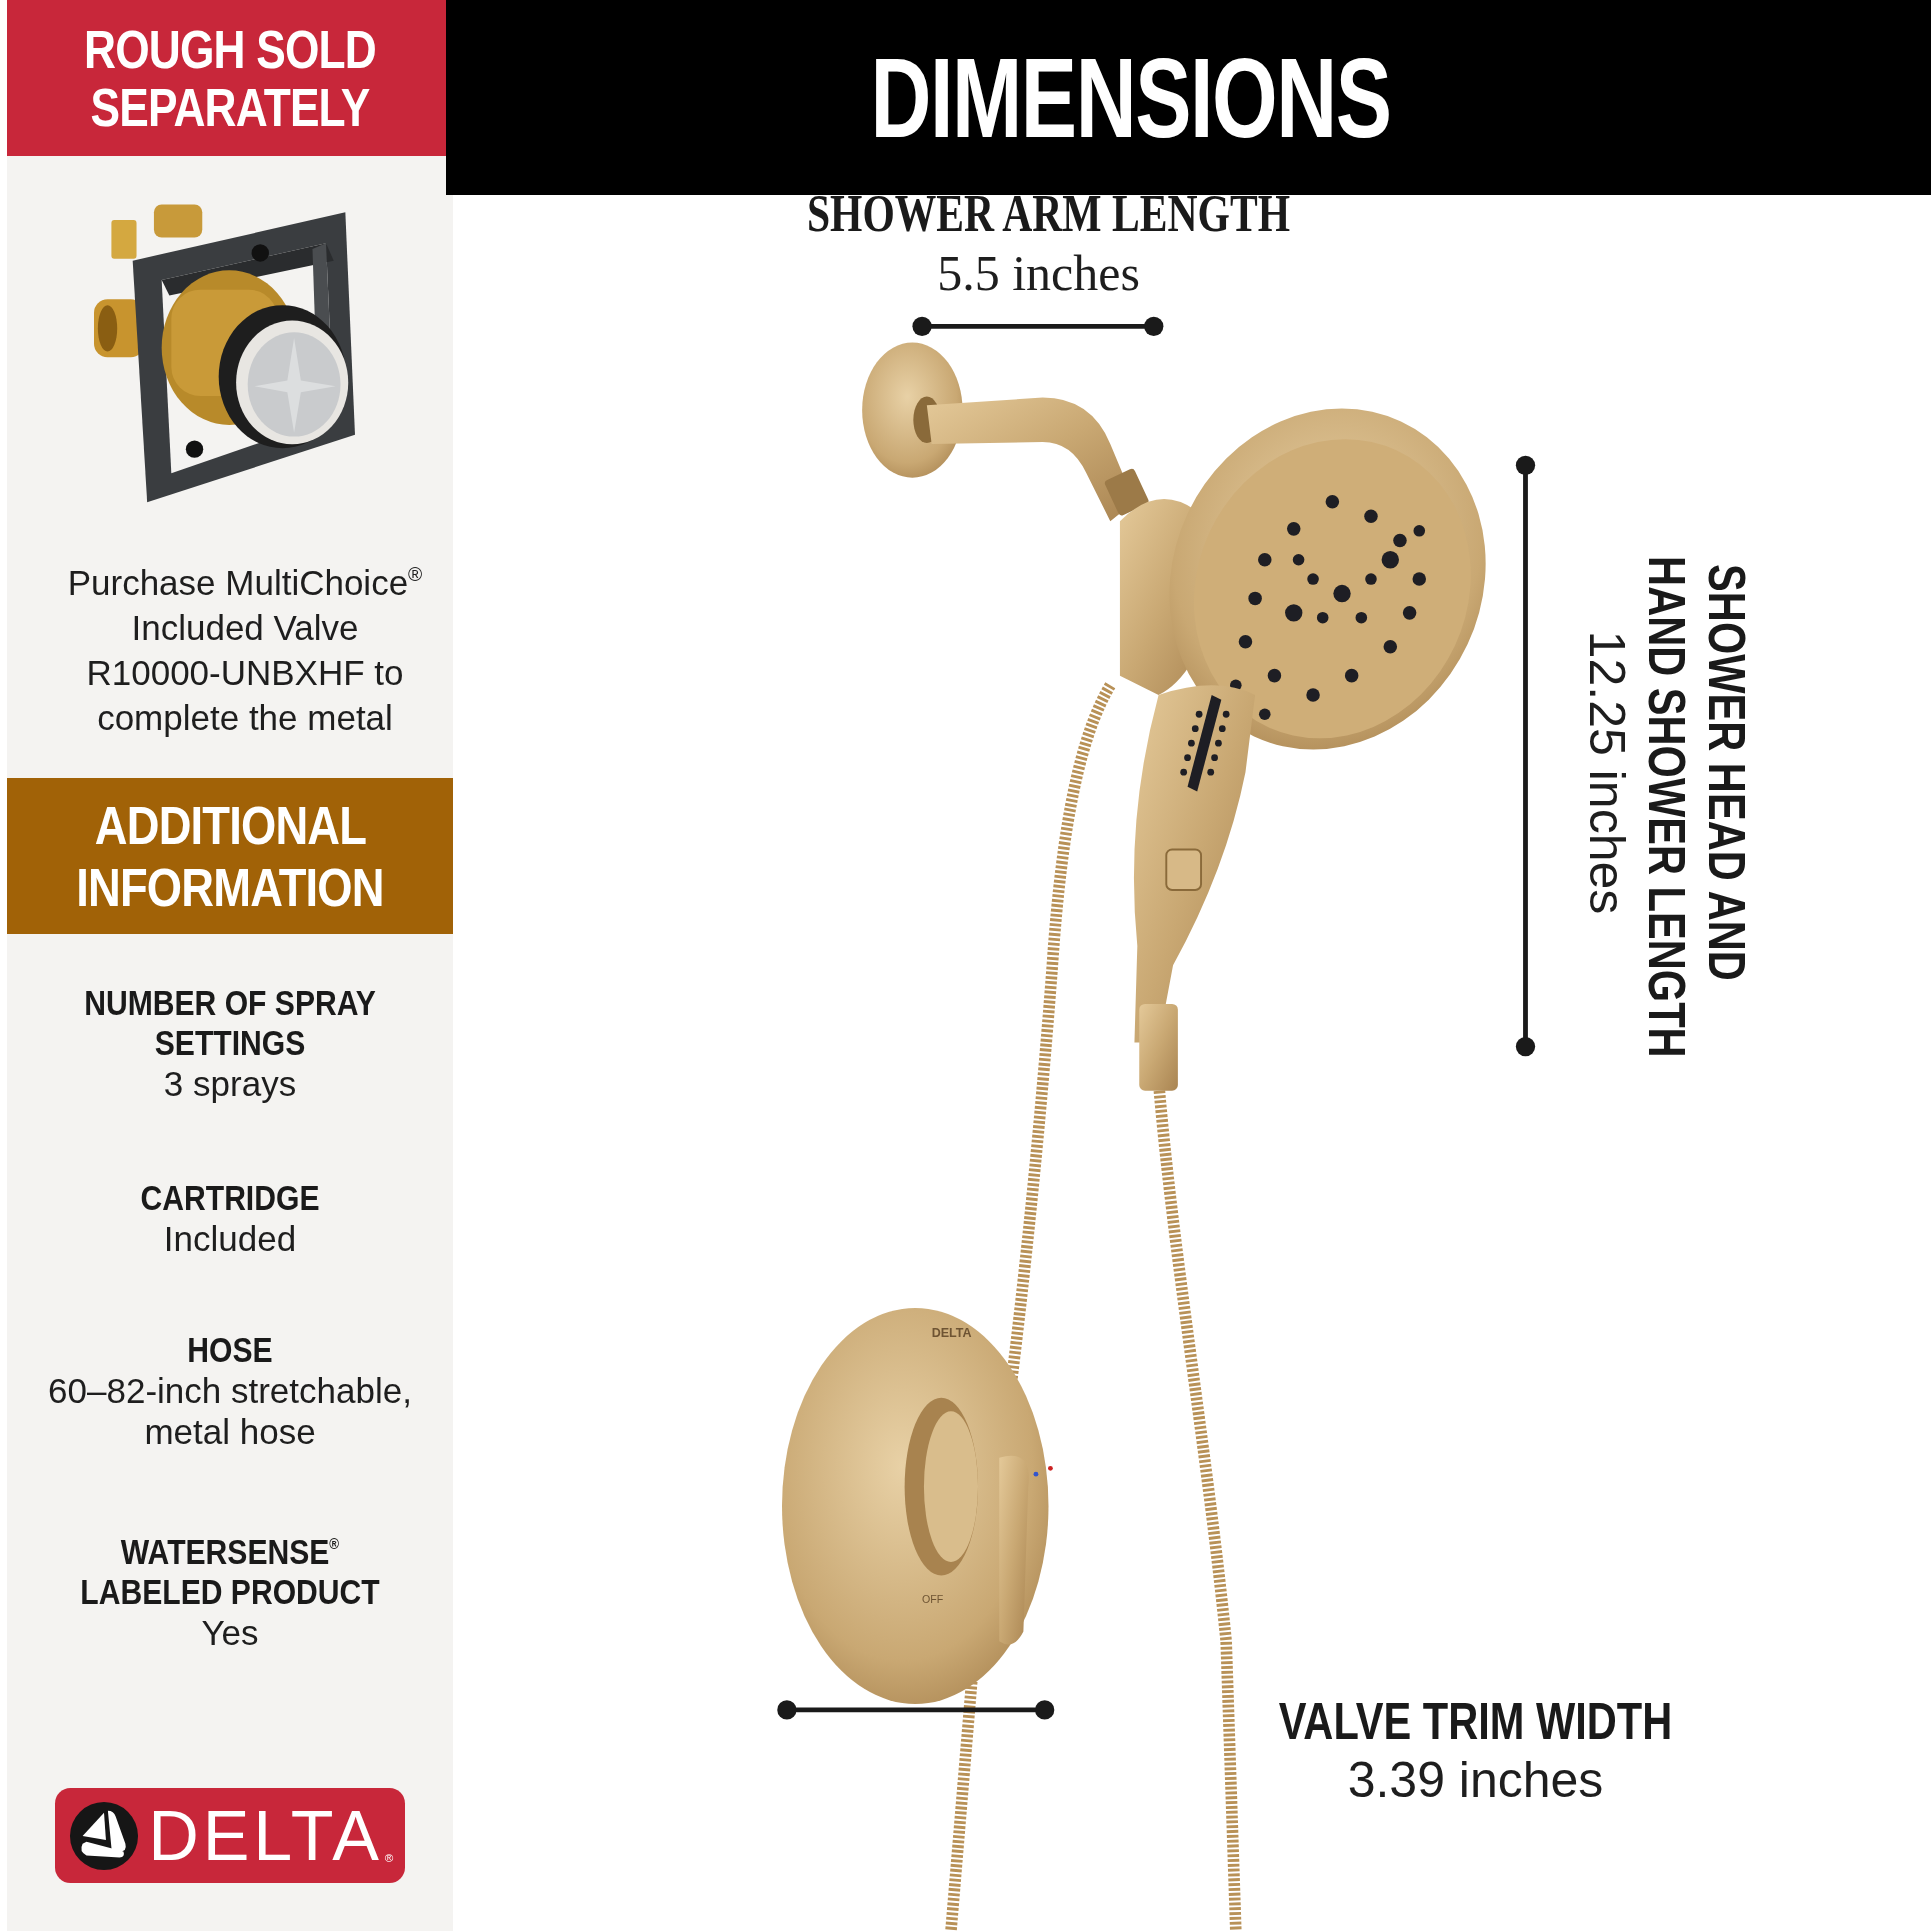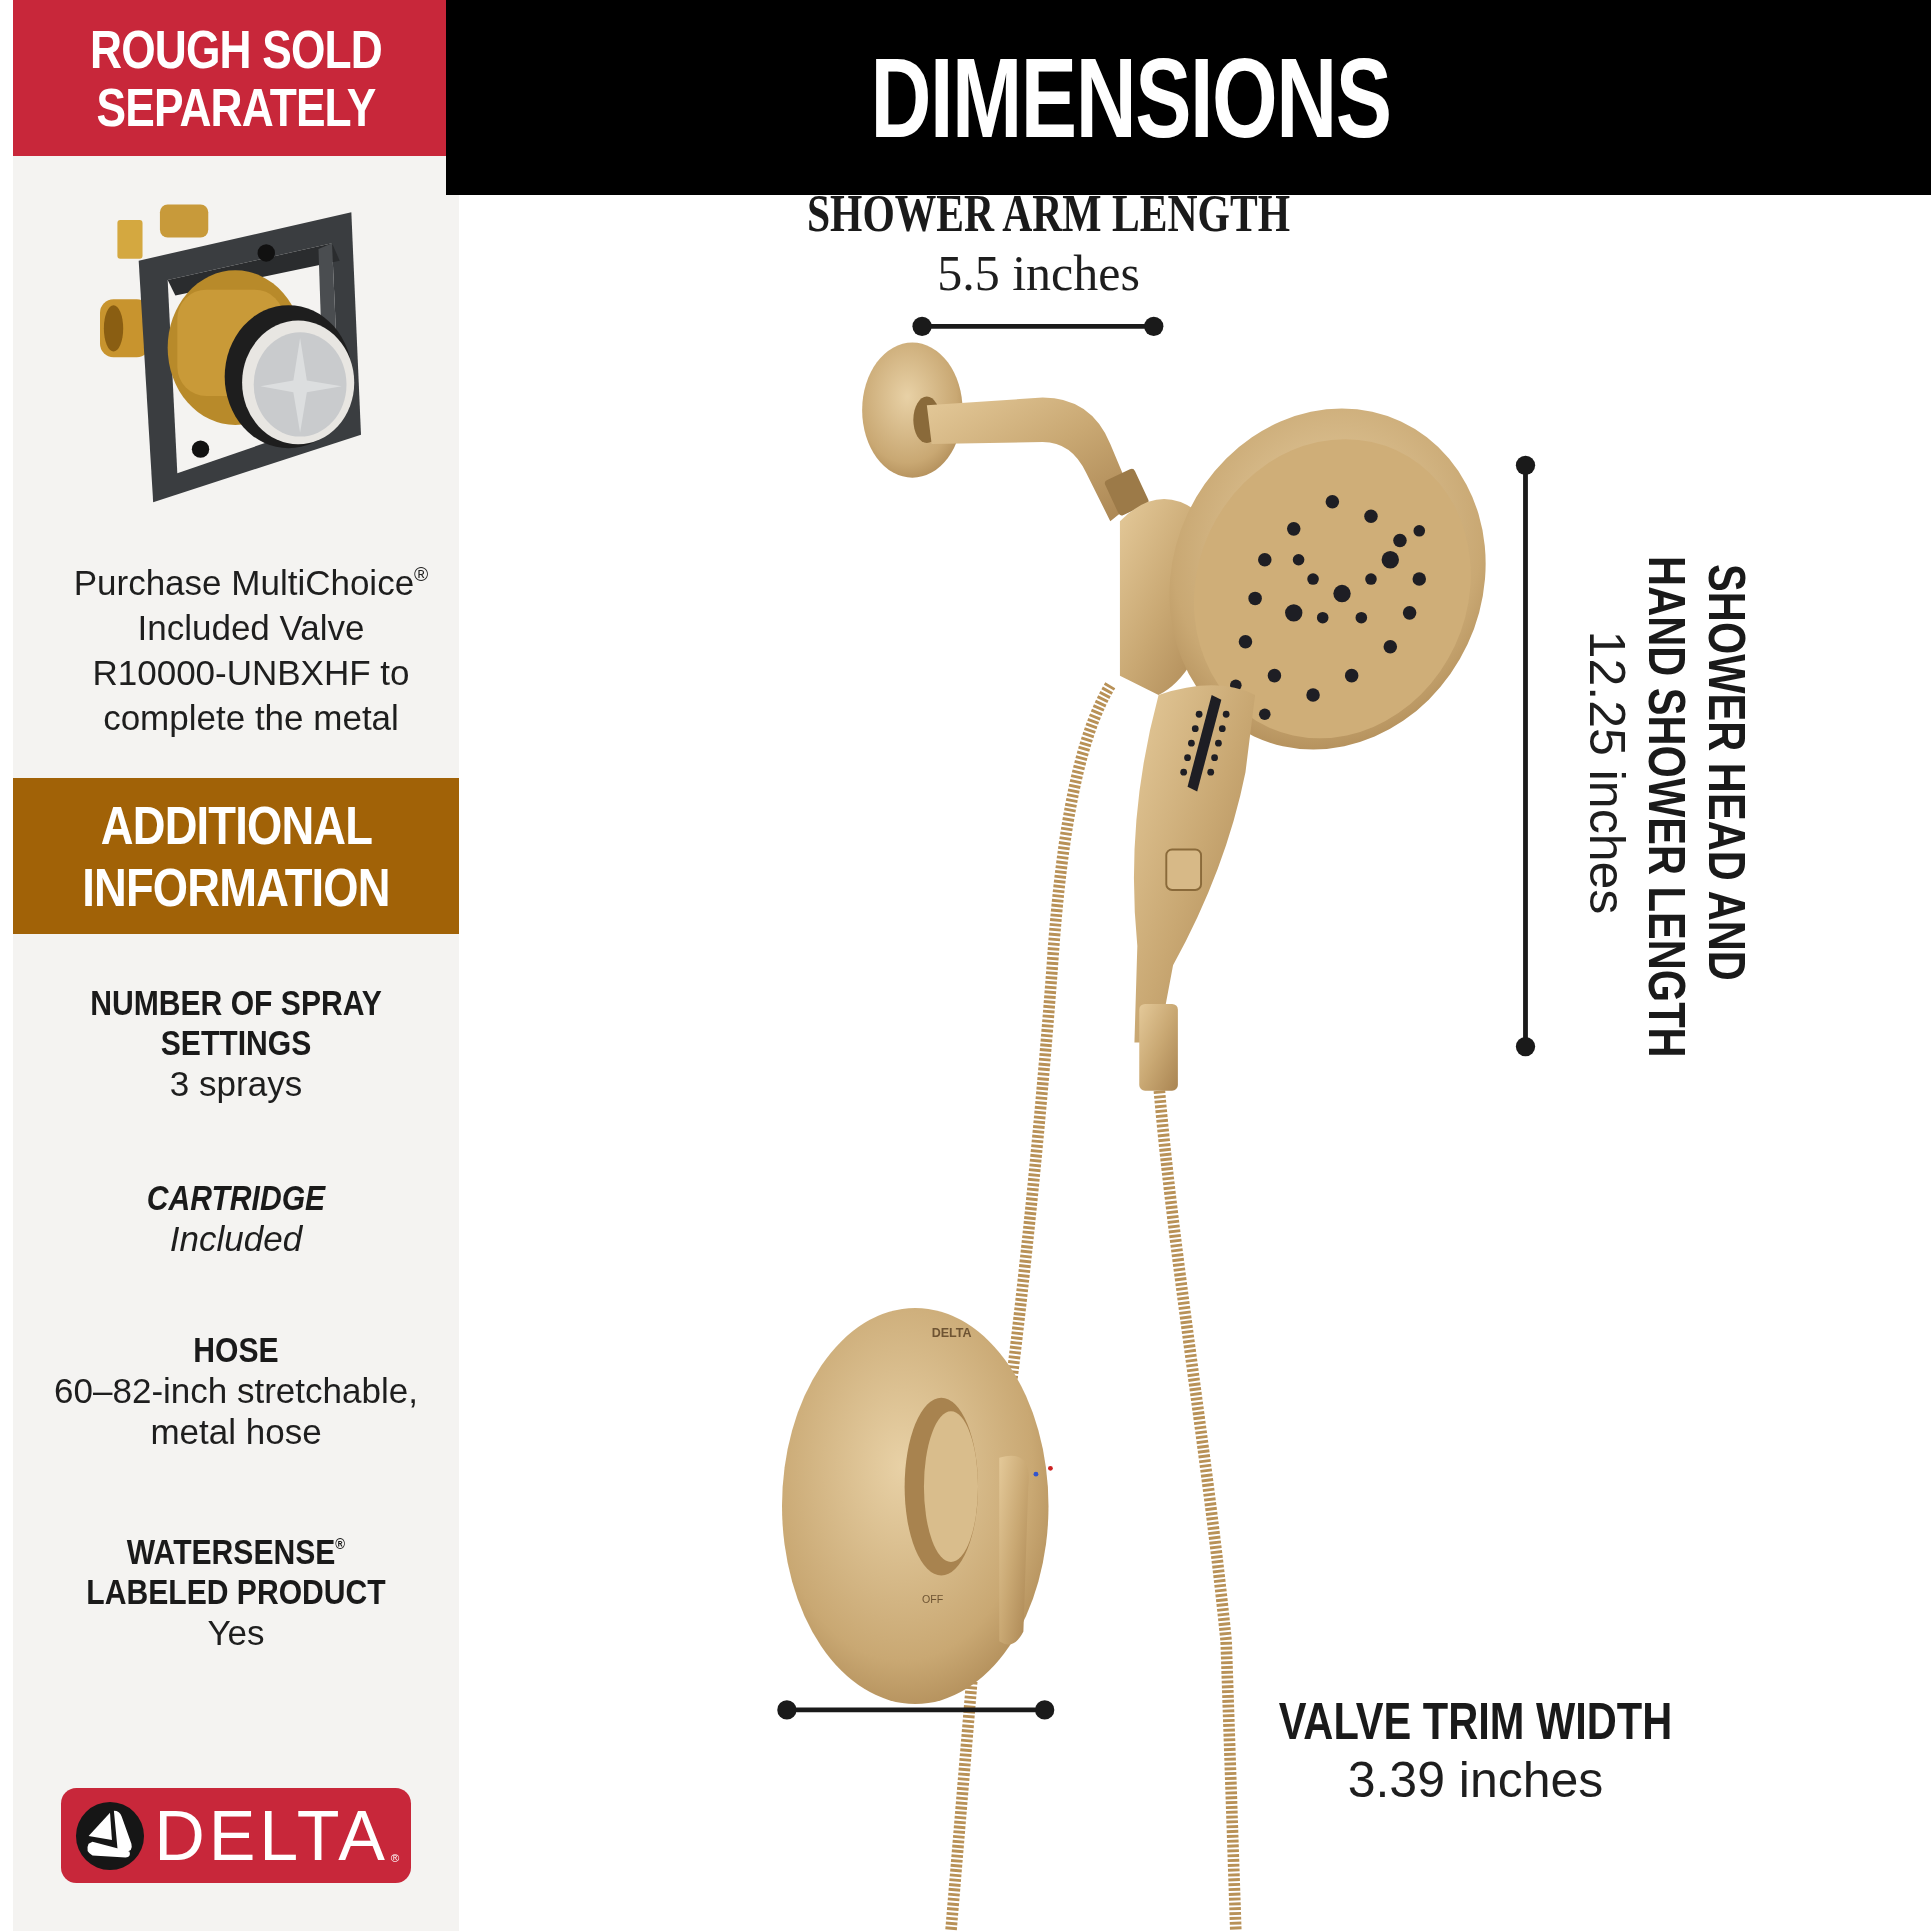--- a/index.html
+++ b/index.html
@@ -1,20 +1,20 @@
 <!DOCTYPE html>
 <html><head>
 <meta charset="utf-8">
 <style>
   * { box-sizing: border-box; margin: 0; padding: 0; }
   html, body { width: 1931px; height: 1931px; overflow: hidden; background: #ffffff; }
   body { position: relative; font-family: "Liberation Sans", "DejaVu Sans", sans-serif; color: #1a1a1a; }
 
   
-  .sidebar { position: absolute; left: 13px; top: 0; width: 446px; height: 1931px; background: #f4f3f1; }
+  .sidebar { position: absolute; left: 7px; top: 0; width: 446px; height: 1931px; background: #f4f3f1; }
   .rough-banner { position: absolute; left: 0; top: 0; width: 446px; height: 156px; background: #c8273a;
     display: flex; flex-direction: column; align-items: center; justify-content: center; }
   .rough-banner span { color: #fff; font-weight: 700; font-size: 54px; line-height: 58px; letter-spacing: -1px;
     transform: scaleX(0.82); white-space: nowrap; }
 
   .valve-img { position: absolute; left: 87px; top: 193px; width: 290px; height: 319px; }
 
   .purchase-text { position: absolute; left: 0; top: 552px; width: 446px; text-align: center;
     font-size: 35px; line-height: 45px; color: #1e1e1e; padding-left: 30px; }
   .purchase-text sup { font-size: 19.3px; vertical-align: 13.5px; }
@@ -101,21 +101,21 @@
     <span>ADDITIONAL</span>
     <span>INFORMATION</span>
   </div>
 
   <div class="info-block" style="top:983px;">
     <span class="lbl">NUMBER OF SPRAY</span>
     <span class="lbl">SETTINGS</span>
     <span class="val">3 sprays</span>
   </div>
 
-  <div class="info-block" style="top:1178px;font-style:italic;">
+  <div class="info-block" style="top:1178px;">
     <span class="lbl">CARTRIDGE</span>
     <span class="val">Included</span>
   </div>
 
   <div class="info-block" style="top:1330px;">
     <span class="lbl">HOSE</span>
     <span class="val">60–82-inch stretchable,</span>
     <span class="val">metal hose</span>
   </div>
 

